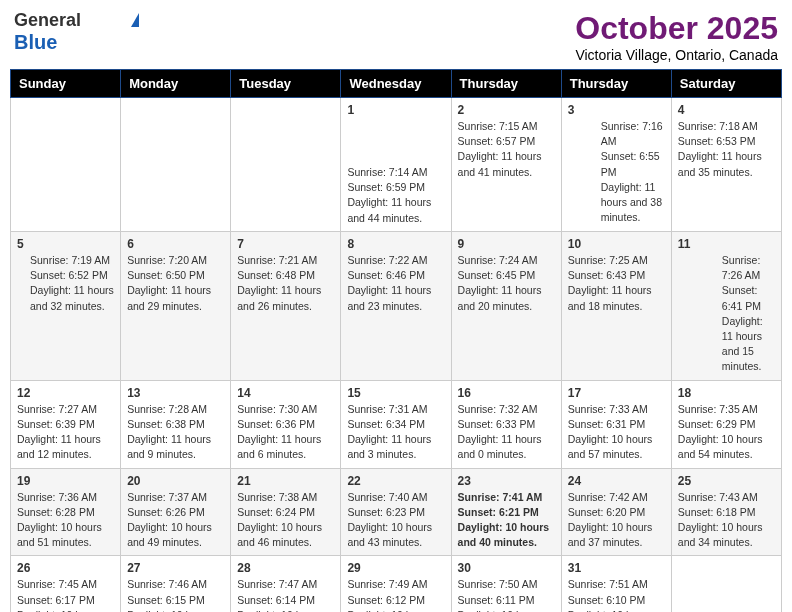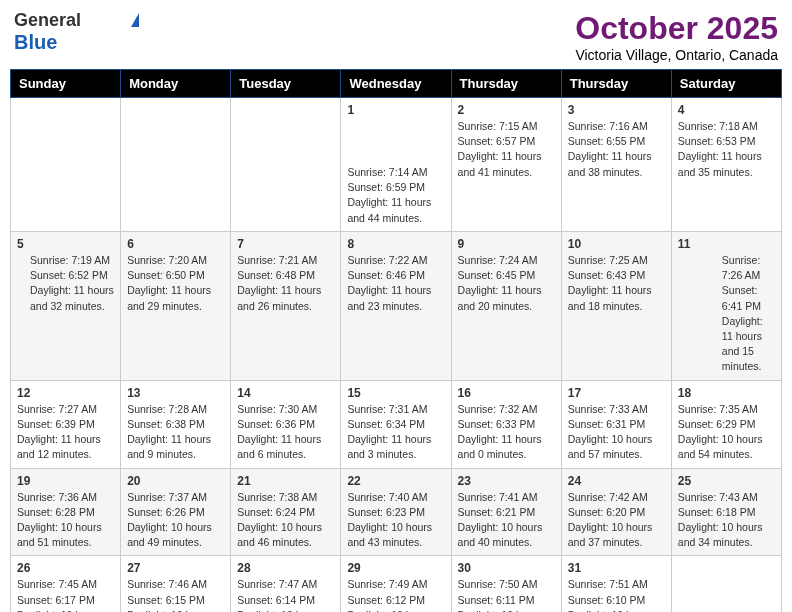--- a/index.html
+++ b/index.html
@@ -141,21 +141,21 @@
 Daylight: 11 hours and 44 minutes.</div>
         </td>
         <td>
           <span class="day-number">2</span>
           <div class="day-info" style="white-space: pre-line;">Sunrise: 7:15 AM
 Sunset: 6:57 PM
 Daylight: 11 hours and 41 minutes.</div>
         </td>
         <td>
           <span class="day-number">3</span>
-          <div class="day-info" style="white-space: pre-line;">Sunrise: 7:16 AM
+          <div class="day-info" style="white-space: pre-line; margin-left: 33px;">Sunrise: 7:16 AM
 Sunset: 6:55 PM
 Daylight: 11 hours and 38 minutes.</div>
         </td>
         <td>
           <span class="day-number">4</span>
           <div class="day-info" style="white-space: pre-line;">Sunrise: 7:18 AM
 Sunset: 6:53 PM
 Daylight: 11 hours and 35 minutes.</div>
         </td>
       </tr>
@@ -267,21 +267,21 @@
 Daylight: 10 hours and 46 minutes.</div>
         </td>
         <td>
           <span class="day-number">22</span>
           <div class="day-info" style="white-space: pre-line;">Sunrise: 7:40 AM
 Sunset: 6:23 PM
 Daylight: 10 hours and 43 minutes.</div>
         </td>
         <td>
           <span class="day-number">23</span>
-          <div class="day-info" style="white-space: pre-line;">Sunrise: 7:41 AM
+          <div class="day-info" style="white-space: pre-line; font-weight: bold;">Sunrise: 7:41 AM
 Sunset: 6:21 PM
 Daylight: 10 hours and 40 minutes.</div>
         </td>
         <td>
           <span class="day-number">24</span>
           <div class="day-info" style="white-space: pre-line;">Sunrise: 7:42 AM
 Sunset: 6:20 PM
 Daylight: 10 hours and 37 minutes.</div>
         </td>
         <td>

